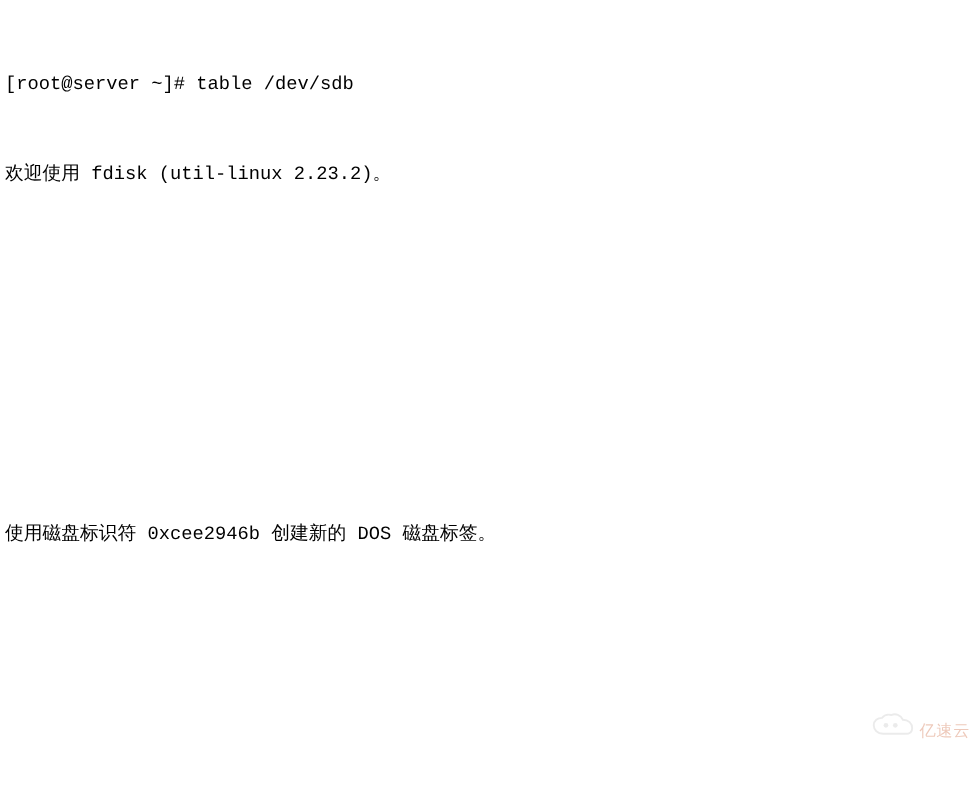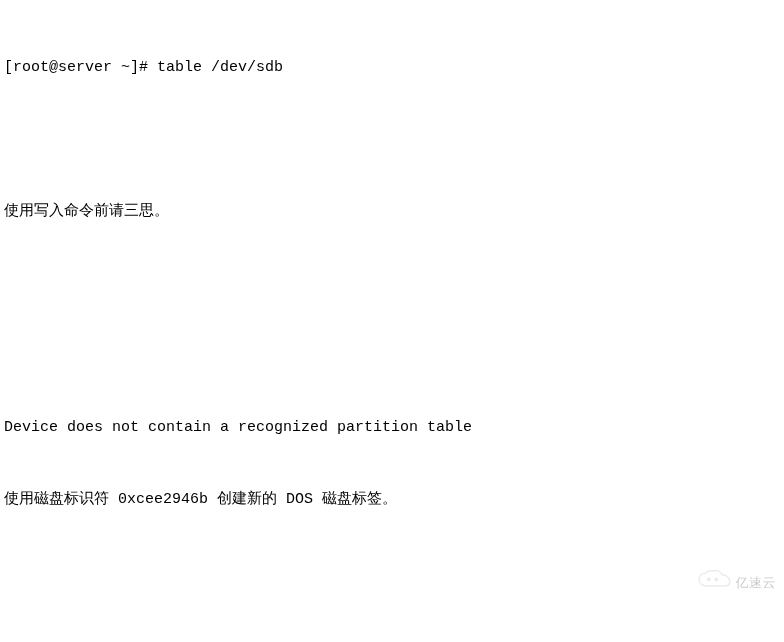--- a/index.html
+++ b/index.html
@@ -26,42 +26,41 @@
       min-height: 1.6em;
     }
     .watermark {
       position: absolute;
       right: 8px;
       bottom: 42px;
       display: flex;
       align-items: center;
       gap: 4px;
       opacity: 0.28;
-      color: #404040;
-      font-family: Liberation Mono, monospace;
+      color: #c2410c;
+      font-family: Liberation Sans, sans-serif;
     }
     .watermark svg {
       width: 36px;
       height: 22px;
     }
     .watermark-text {
       font-size: 13px;
       letter-spacing: 0.5px;
     }
   </style>
 </head>
 <body>
 
 <div class="terminal">
   <span class="line">[root@server ~]# table /dev/sdb</span>
-  <span class="line"></span>
-  <span class="line">使用写入命令前请三思。</span>
+  <span class="line">欢迎使用 fdisk (util-linux 2.23.2)。</span>
   <span class="line"></span>
   <span class="line"></span>
-  <span class="line">Device does not contain a recognized partition table</span>
+  <span class="line"></span>
   <span class="line">使用磁盘标识符 0xcee2946b 创建新的 DOS 磁盘标签。</span>
   
   
   
   
   
   
   
   
   

